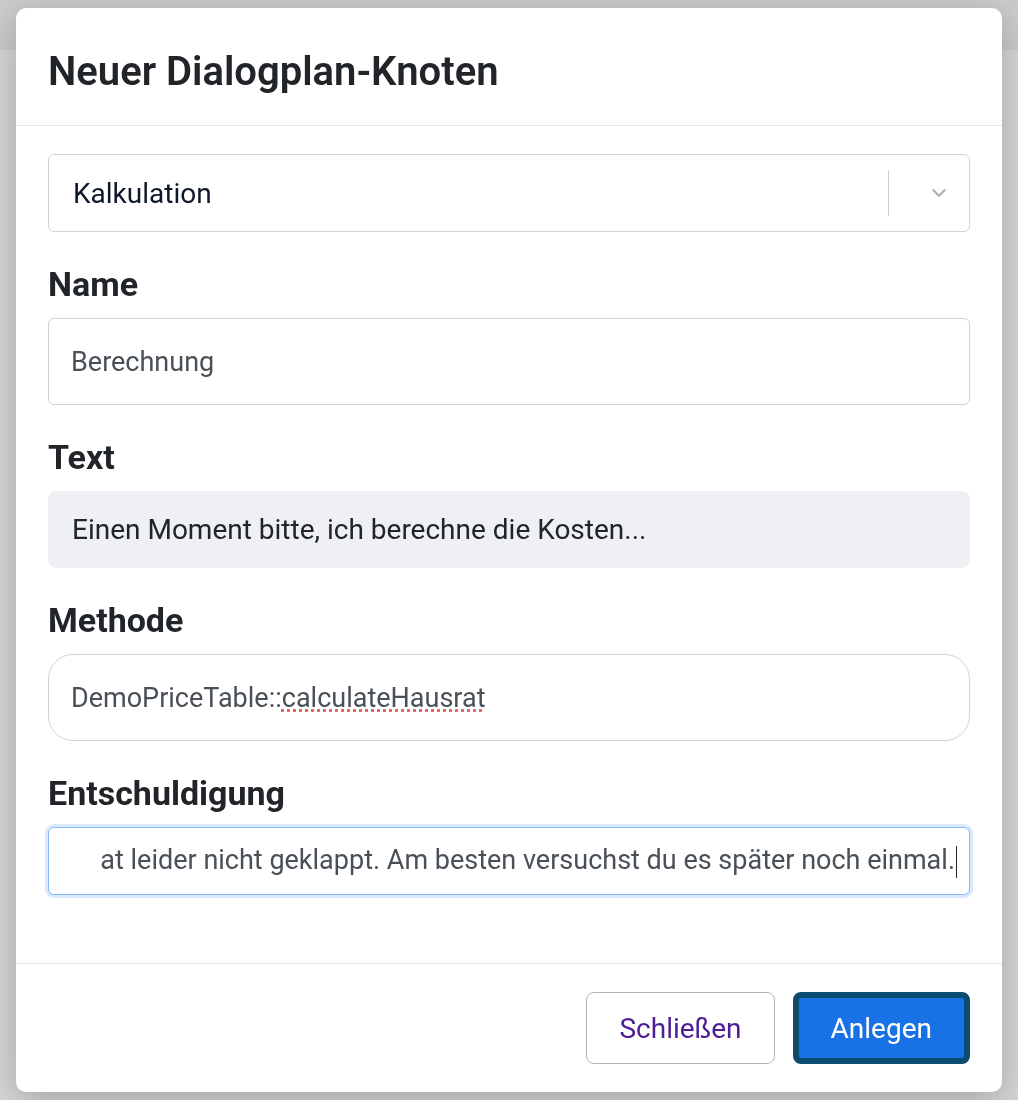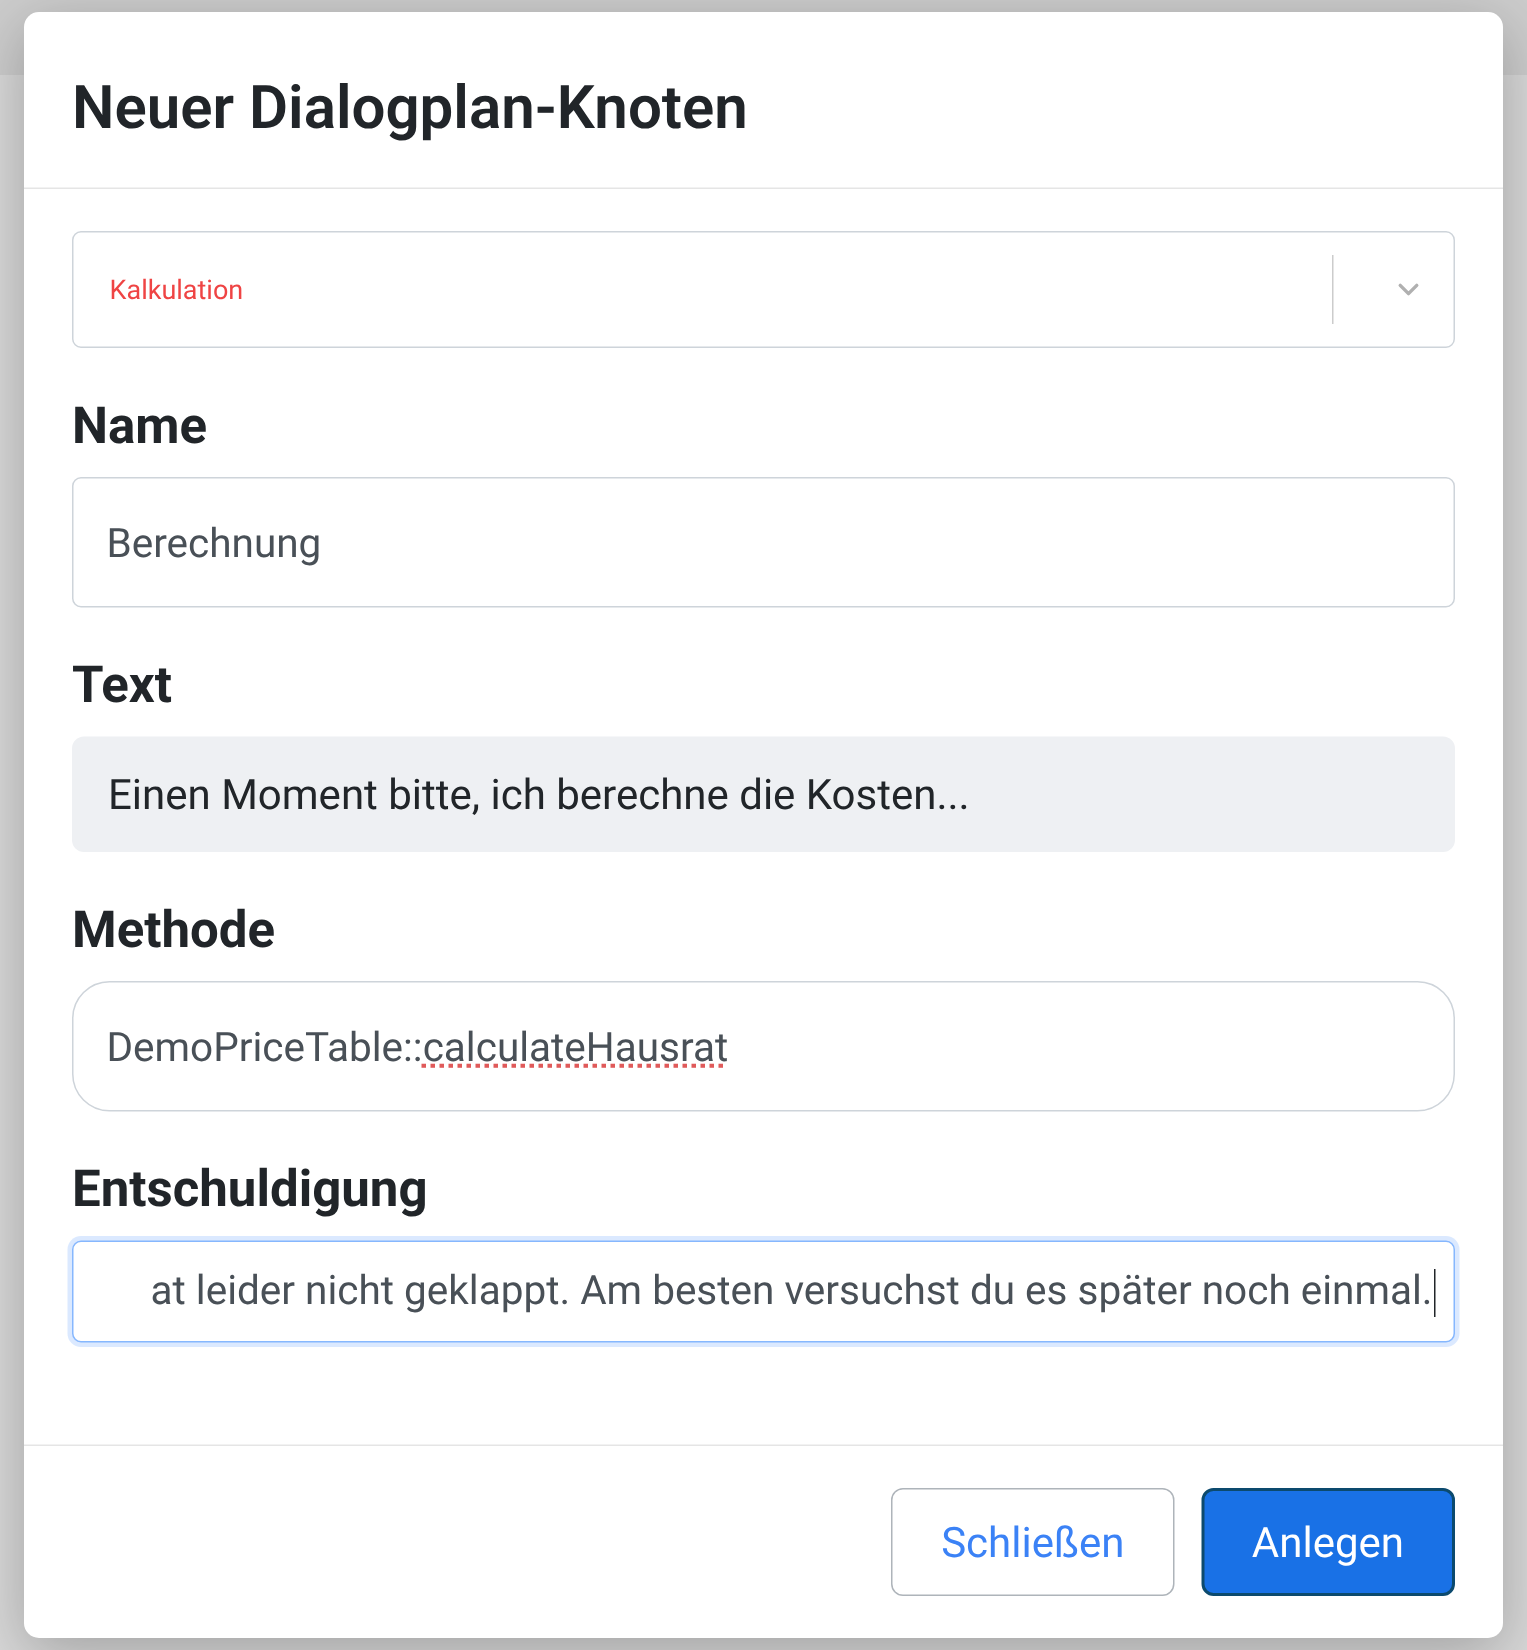--- a/index.html
+++ b/index.html
@@ -62,22 +62,22 @@
       align-items: center;
       border: 1px solid #ced4da;
       border-radius: 6px;
       height: 78px;
       padding: 0 0 0 24px;
       position: relative;
       cursor: pointer;
       background: #fff;
     }
     .dropdown-value {
-      font-size: 18px;
-      color: #ef4444;
+      font-size: 28px;
+      color: #0f172a;
       flex: 1;
     }
     .dropdown-divider {
       width: 1px;
       height: 46px;
       background: #ccc;
       margin-right: 20px;
     }
     .dropdown-arrow {
       width: 60px;
@@ -129,26 +129,26 @@
       font-weight: 400;
       cursor: pointer;
       font-family: inherit;
       display: inline-flex;
       align-items: center;
       justify-content: center;
     }
     .btn-secondary {
       background: #fff;
       border: 1px solid #aeb4ba;
-      color: #3b82f6;
+      color: #4c1d95;
       text-align: right;
     }
     .btn-primary {
       background: #1971e6;
-      border: 2px solid #0c4a6e;
+      border: 6px solid #0c4a6e;
       color: #fff;
     }
     .apology-input {
       width: 100%;
       height: 68px;
       border: 1px solid #86b7fe;
       border-radius: 6px;
       padding: 0 12px;
       font-size: 27px;
       color: #495057;

